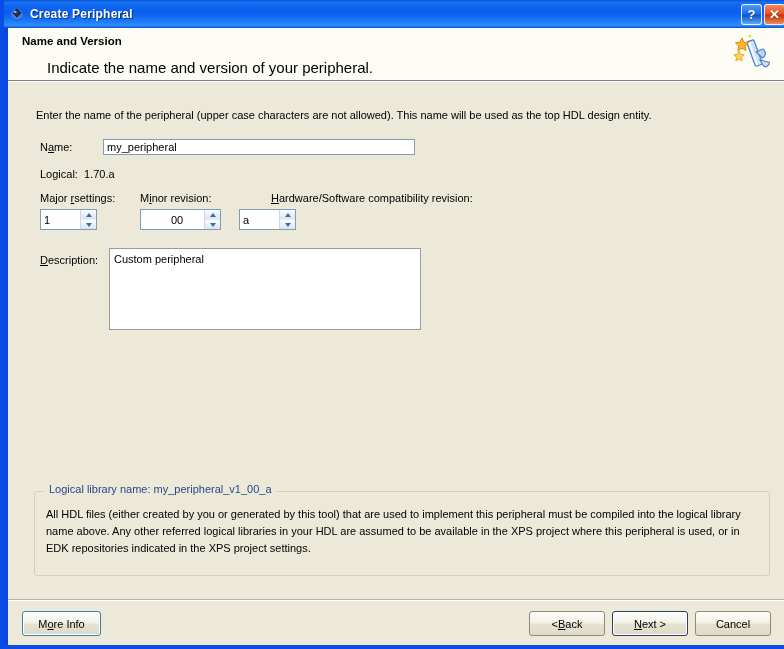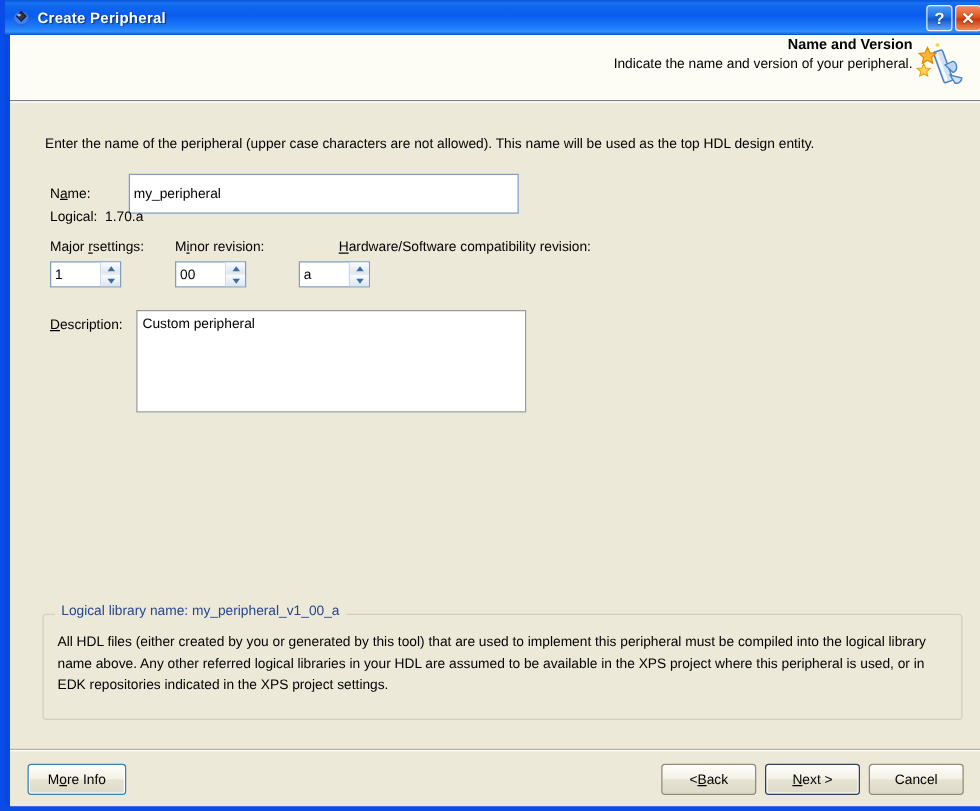--- a/index.html
+++ b/index.html
@@ -86,31 +86,31 @@
   
   .header {
     position: absolute;
     left: 4px; top: 28px;
     width: 776px; height: 52px;
     background: #fdfdf5;
     box-sizing: border-box;
     display: flex;
     align-items: flex-start;
   }
-  .header-texts { padding: 2px 0 0 14px; flex: 1; text-align: right; }
+  .header-texts { padding: 7px 0 0 14px; flex: 1; }
   .header-title {
     font-size: 11.5px;
     font-weight: bold;
     color: #000;
   }
   .header-sub {
-    font-size: 11px;
+    font-size: 15px;
     color: #000;
     padding-left: 25px;
-    margin-top: 3px;
+    margin-top: 12px;
   }
   .header-icon {
     width: 44px; height: 44px;
     margin: 4px 10px 0 0;
     position: relative;
     flex: none;
   }
   .header-rule {
     position: absolute;
     left: 4px; top: 80px;
@@ -142,21 +142,21 @@
     left: 32px; top: 57px;
     display: flex;
     align-items: center;
   }
   .lbl { font-size: 11px; color: #000; }
   .name-label { width: 63px; }
   .textbox {
     box-sizing: border-box;
     border: 1px solid #7f9db9;
     background: #ffffff;
-    height: 32px;
+    height: 16px;
     font-family: "Liberation Sans", sans-serif;
     font-size: 11px;
     color: #000;
     padding: 6px 3px;
     line-height: 14px;
     outline: none;
   }
   .name-input { width: 312px; }
 
   .version-line {
@@ -378,21 +378,21 @@
         <span class="spin-btns">
           <span class="spin-up">
               <i class="arrow-up"></i>
             </span>
           <span class="spin-dn">
               <i class="arrow-dn"></i>
             </span>
         </span>
       </div>
 
-      <div class="spin" style="left:100px; width:57px;">
+      <div class="spin" style="left:100px; width:81px;padding-left:27px;">
         <input class="spin-input" type="text" value="00" style="">
         <span class="spin-btns">
           <span class="spin-up">
               <i class="arrow-up"></i>
             </span>
           <span class="spin-dn">
               <i class="arrow-dn"></i>
             </span>
         </span>
       </div>

